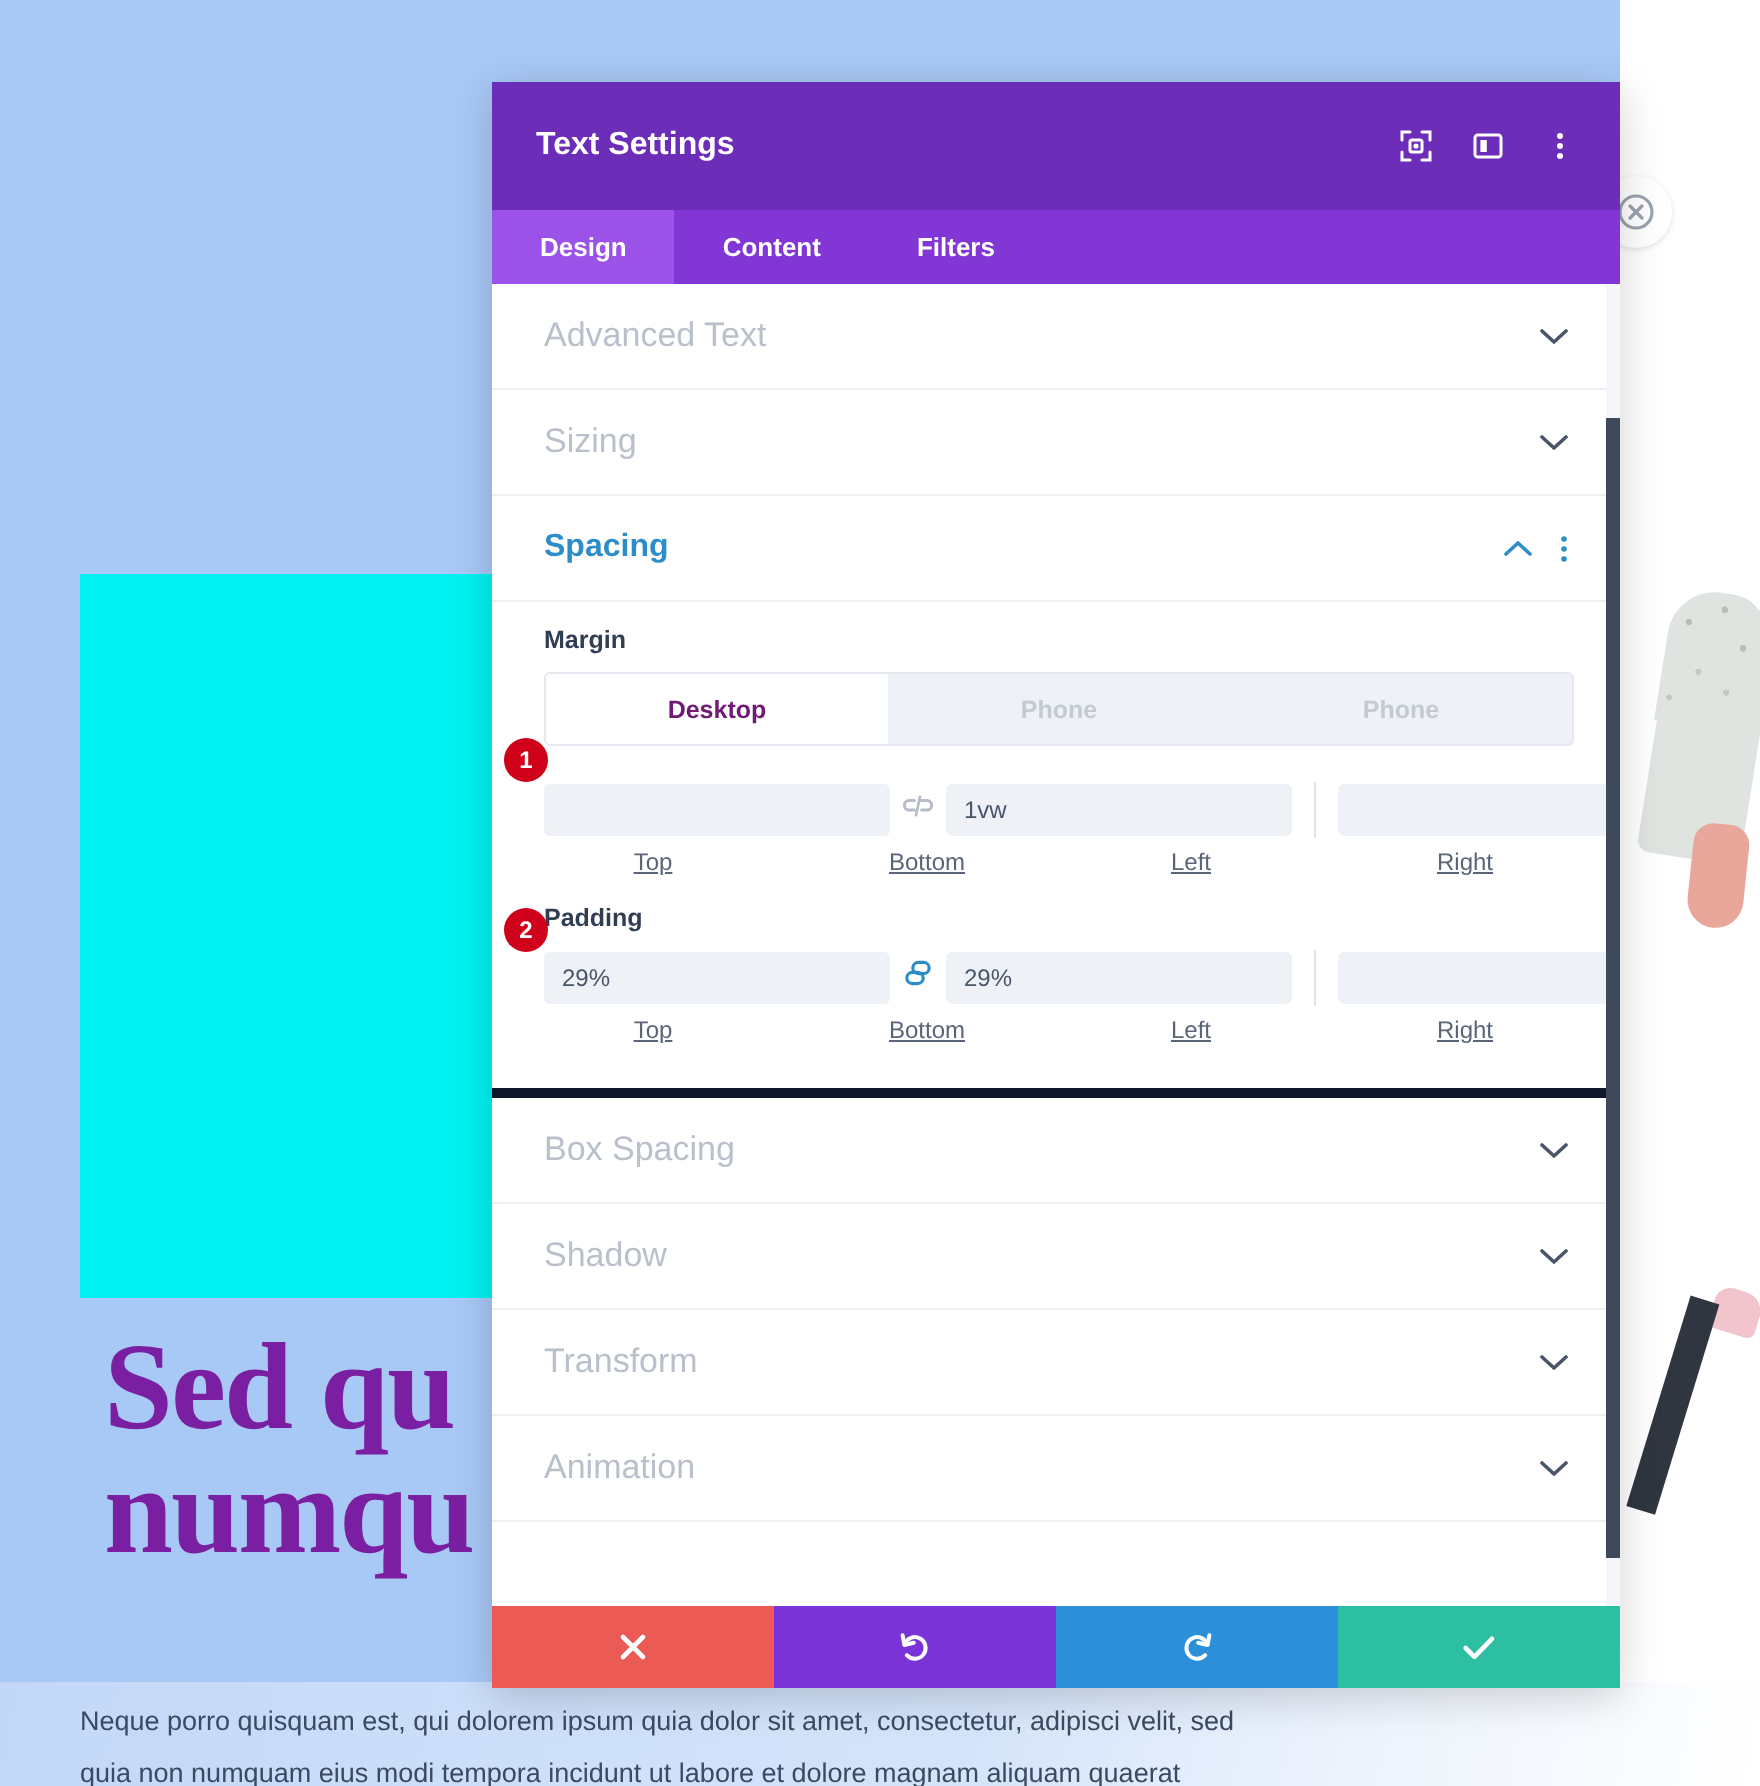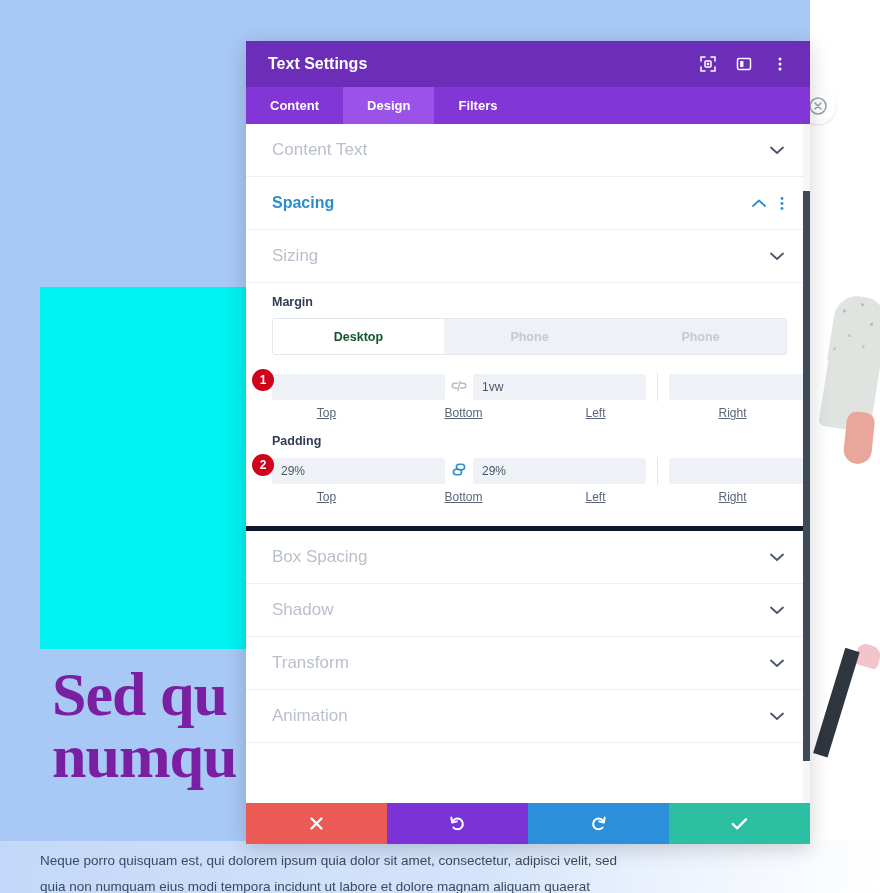--- a/index.html
+++ b/index.html
@@ -145,21 +145,21 @@
     width: 564px; height: 803px;
     background: #ffffff;
     box-shadow: 0 4px 20px rgba(0,0,0,.18);
     display: flex;
     flex-direction: column;
     overflow: hidden;
     z-index: 20;
   }
 
   .modal-header {
-    height: 46px;
+    height: 64px;
     background: #6c2eb9;
     display: flex;
     align-items: center;
     padding: 0 20px 0 22px;
     flex: 0 0 auto;
   }
   .modal-title {
     color: #ffffff;
     font-size: 16px;
     font-weight: 700;
@@ -239,21 +239,21 @@
     flex: 1 1 33.33%;
     display: flex; align-items: center; justify-content: center;
     font-size: 12.5px;
     color: #c3cad4;
     font-weight: 700;
     cursor: pointer;
     background: #eef1f6;
   }
   .device-btn.active {
     background: #ffffff;
-    color: #14532d;
+    color: #701a75;
   }
 
   .spin-group { position: relative; display: flex; align-items: center; margin-bottom: 4px; }
   .spin-half { display: flex; align-items: center; flex: 1 1 50%; }
   .spin-input {
     flex: 1 1 auto;
     height: 26px;
     background: #eef1f6;
     border: none;
     border-radius: 3px;
@@ -401,58 +401,58 @@
               <circle cx="2" cy="8" r="1.5" fill="#ffffff"></circle>
               <circle cx="2" cy="13" r="1.5" fill="#ffffff"></circle>
             </svg>
           </span>
         </div>
 
       </div>
     </div>
 
     <div class="modal-tabs">
+      <div class="modal-tab active">Design</div>
       <div class="modal-tab">Content</div>
-      <div class="modal-tab active">Design</div>
       <div class="modal-tab">Filters</div>
     </div>
 
     <div class="modal-body">
 
       <div class="acc-row">
-        <div class="acc-title">Content Text</div>
+        <div class="acc-title">Advanced Text</div>
+        <span class="acc-chevron">
+          <svg width="14" height="9" viewBox="0 0 14 9">
+              <path d="M1 1.5 L7 7 L13 1.5" fill="none" stroke="currentColor" stroke-width="1.8" stroke-linecap="round" stroke-linejoin="round"></path>
+            </svg>
+        </span>
+      </div>
+
+      <div class="acc-row">
+        <div class="acc-title">Sizing</div>
         <span class="acc-chevron">
           <svg width="14" height="9" viewBox="0 0 14 9">
               <path d="M1 1.5 L7 7 L13 1.5" fill="none" stroke="currentColor" stroke-width="1.8" stroke-linecap="round" stroke-linejoin="round"></path>
             </svg>
         </span>
       </div>
 
       <div class="acc-row open">
         <div class="acc-title">Spacing</div>
         <span class="acc-chevron">
           <svg width="14" height="9" viewBox="0 0 14 9">
               <path d="M1 7 L7 1.5 L13 7" fill="none" stroke="currentColor" stroke-width="1.8" stroke-linecap="round" stroke-linejoin="round"></path>
             </svg>
         </span>
         <span class="acc-kebab">
           <svg width="4" height="15" viewBox="0 0 4 15">
             <circle cx="2" cy="2.5" r="1.4" fill="currentColor"></circle>
             <circle cx="2" cy="7.5" r="1.4" fill="currentColor"></circle>
             <circle cx="2" cy="12.5" r="1.4" fill="currentColor"></circle>
           </svg>
-        </span>
-      </div>
-
-      <div class="acc-row">
-        <div class="acc-title">Sizing</div>
-        <span class="acc-chevron">
-          <svg width="14" height="9" viewBox="0 0 14 9">
-              <path d="M1 1.5 L7 7 L13 1.5" fill="none" stroke="currentColor" stroke-width="1.8" stroke-linecap="round" stroke-linejoin="round"></path>
-            </svg>
         </span>
       </div>
 
       <div class="spacing-panel">
 
         <div class="field-label">Margin</div>
 
         <div class="device-toggle">
           <div class="device-btn active">Desktop</div>
           <div class="device-btn">Phone</div>

